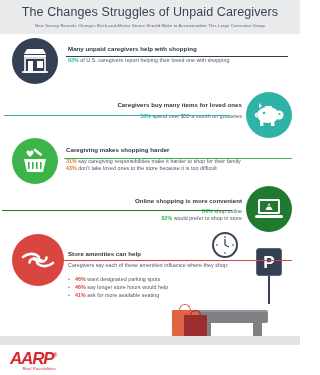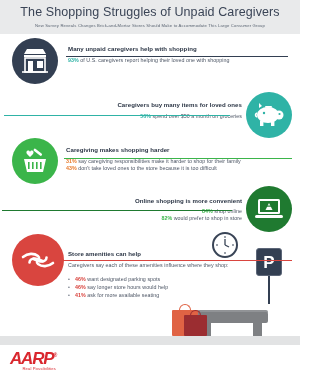--- a/index.html
+++ b/index.html
@@ -100,21 +100,21 @@
   .logo { position:absolute; left:10px; bottom:4px; }
   .logo .mark { font-size:17px; font-weight:bold; color:#d9272e; letter-spacing:-1.2px; font-style:italic; line-height:17px; }
   .logo .mark sup { font-size:5px; vertical-align:super; }
   .logo .tag { font-size:4.2px; color:#d9272e; text-align:right; margin-top:-1px; letter-spacing:0.1px; }
   svg { display:block; }
 </style>
 </head>
 <body>
 
 <div class="header">
-  <h1>The Shopping Struggles of Unpaid Caregivers</h1>
+  <h1>The Changes Struggles of Unpaid Caregivers</h1>
   <div class="sub">New Survey Reveals Changes Brick-and-Mortar Stores Should Make to Accommodate This Large Consumer Group</div>
 </div>
 
 <div class="section" id="s1">
   <div class="rule"></div>
   <div class="circle">
     <svg width="30" height="28" viewBox="0 0 30 28">
       <path d="M4 7 L7 2 H23 L26 7 Z" fill="#fff"></path>
       <rect x="4" y="8" width="22" height="2" fill="#fff"></rect>
       <rect x="5" y="11" width="20" height="14" fill="none" stroke="#fff" stroke-width="1.6"></rect>

